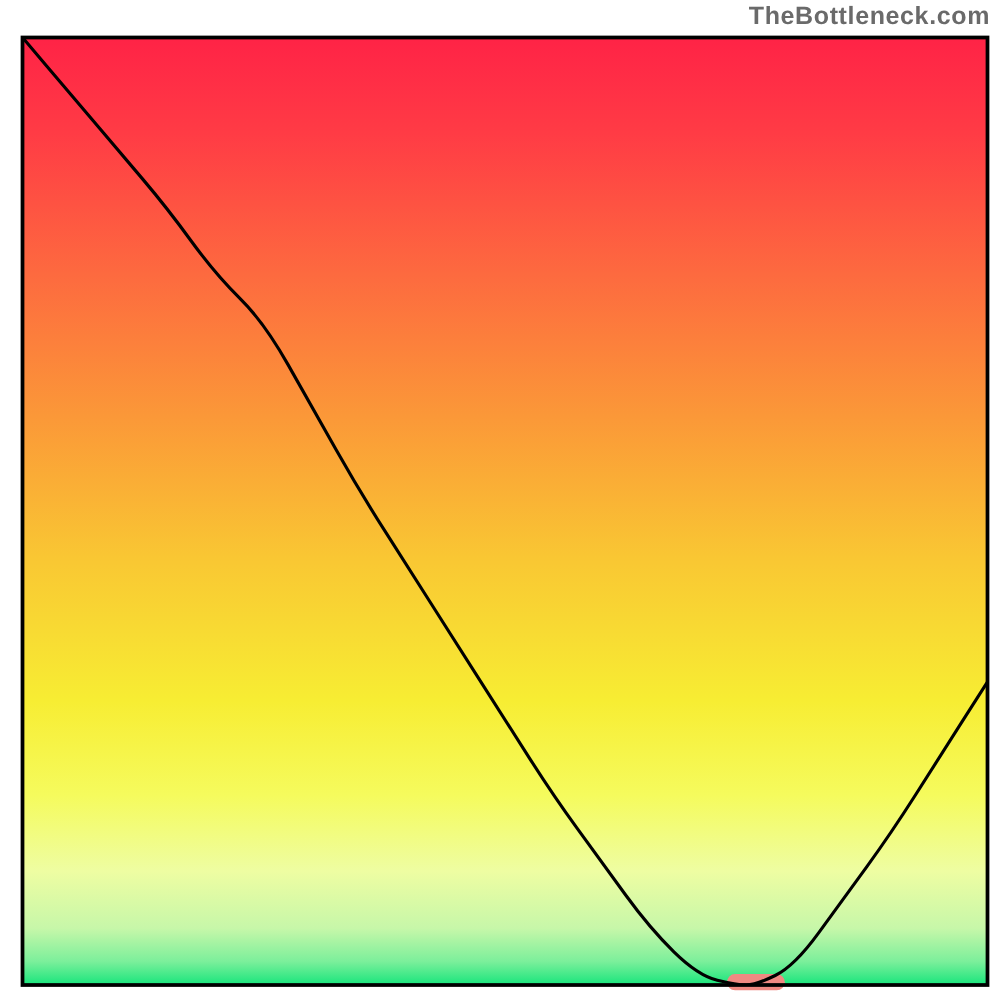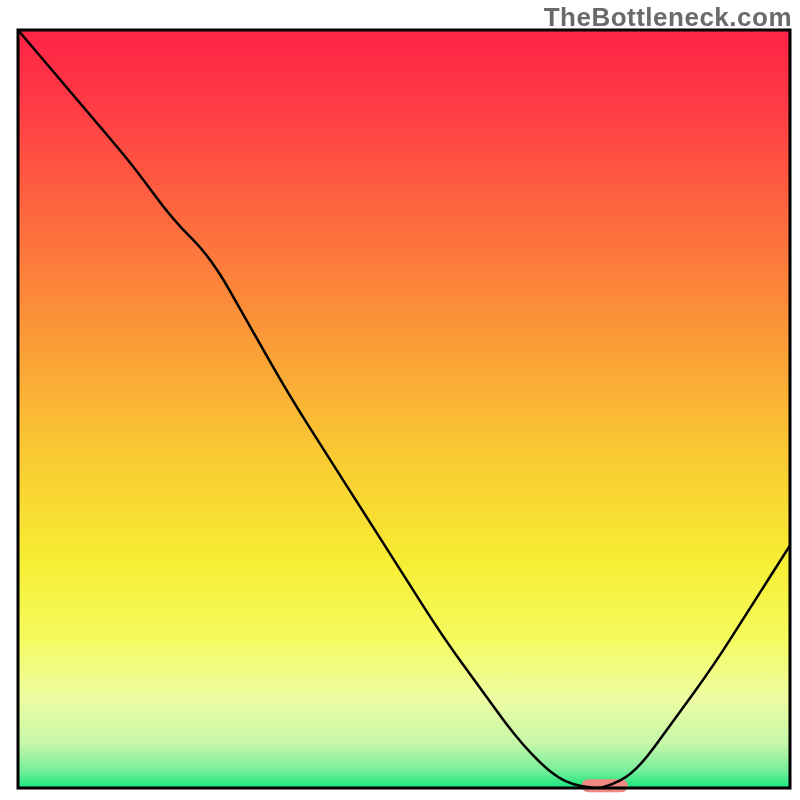--- a/index.html
+++ b/index.html
@@ -16,21 +16,21 @@
     width: 800px;
     height: 800px;
   }
   svg {
     display: block;
   }
   .watermark {
     position: absolute;
     top: 2px;
     right: 8px;
-    font-size: 26px;
+    font-size: 20px;
     font-weight: 600;
     color: #6a6a6a;
     letter-spacing: 0.5px;
     user-select: none;
   }
 </style>
 </head>
 <body>
 
 <div class="canvas-wrap">

